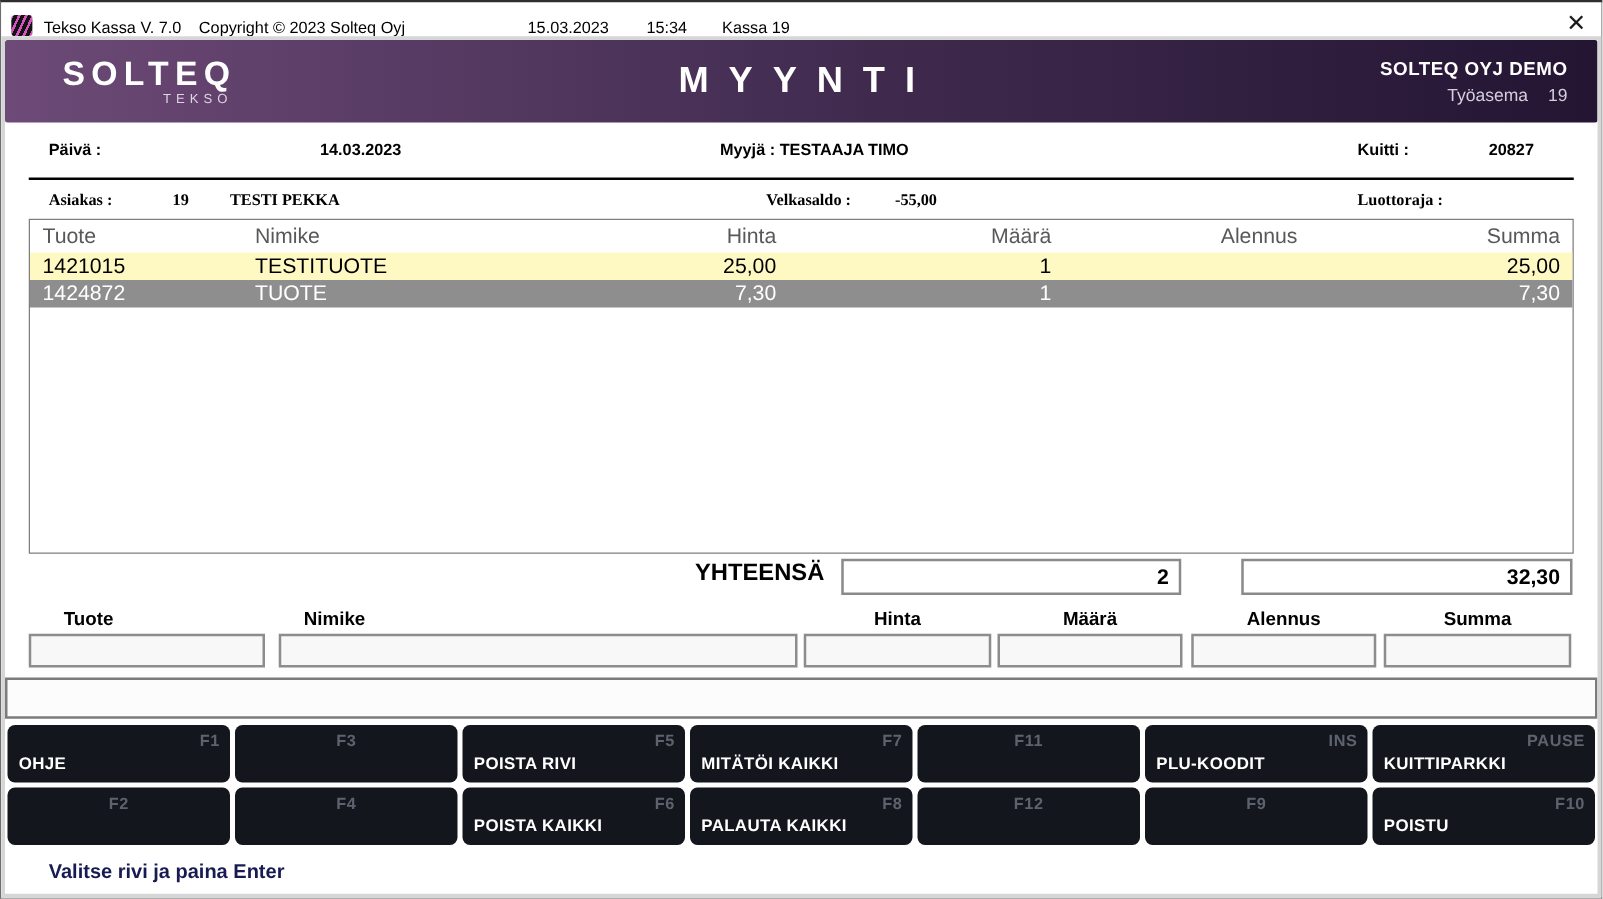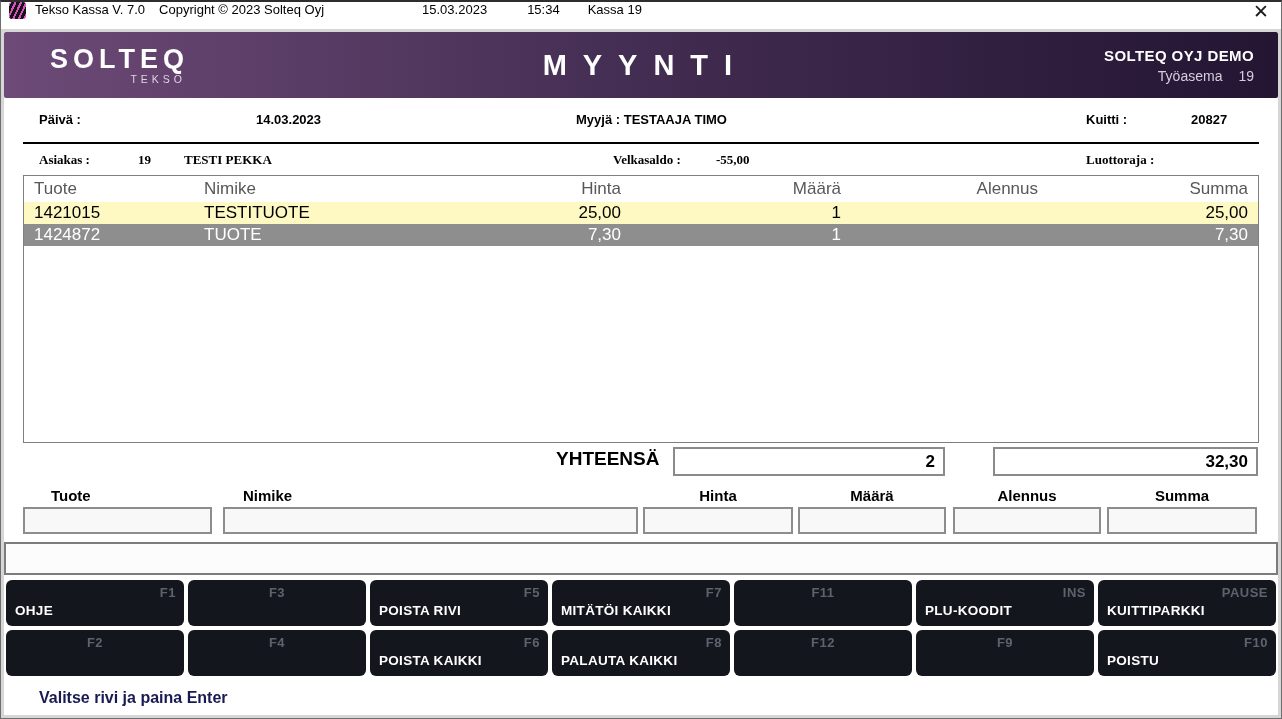--- a/index.html
+++ b/index.html
@@ -1,26 +1,26 @@
 <!DOCTYPE html>
 <html><head>
 <meta charset="utf-8">
 <style>
   * { margin:0; padding:0; box-sizing:border-box; }
   html,body { width:1282px; height:719px; }
   body { font-family:"Liberation Sans", sans-serif; background:#fff; }
   .app { width:1282px; height:719px; border:1px solid #6e6e6e; border-top:2px solid #2e2e2e; display:flex; flex-direction:column; }
 
   
-  .titlebar { height:27px; background:#ffffff; display:flex; align-items:flex-start; padding:0 12px 0 8px; font-size:13px; color:#000; flex:0 0 auto; }
+  .titlebar { height:27px; background:#ffffff; display:flex; align-items:flex-end; padding:0 12px 0 8px; font-size:13px; color:#000; flex:0 0 auto; }
   .appicon { width:17px; height:17px; border-radius:3px; background:repeating-linear-gradient(115deg,#d953c0 0 2px,#141414 2px 5px); background-color:#141414; flex:0 0 auto; }
   .tb-title { margin-left:9px; }
   .tb-copy { margin-left:14px; }
   .tb-date { margin-left:98px; }
-  .tb-time { margin-left:40px; }
+  .tb-time { margin-left:30px; }
   .tb-kassa { margin-left:28px; }
   .tb-close { margin-left:auto; font-size:19px; line-height:19px; color:#1a1a1a; cursor:pointer; font-weight:400; }
 
   
   .frame { flex:1 1 auto; border:3px solid #d6d6d6; background:#fff; position:relative; overflow:hidden; }
 
   
   .pheader { height:66px; background:linear-gradient(90deg,#6d4a77 0%,#3f2a4e 55%,#241533 100%); border-radius:2px; display:flex; align-items:center; position:relative; color:#fff; }
   .logo { margin-left:46px; line-height:1; }
   .logo-main { font-size:27px; font-weight:700; letter-spacing:5px; }

